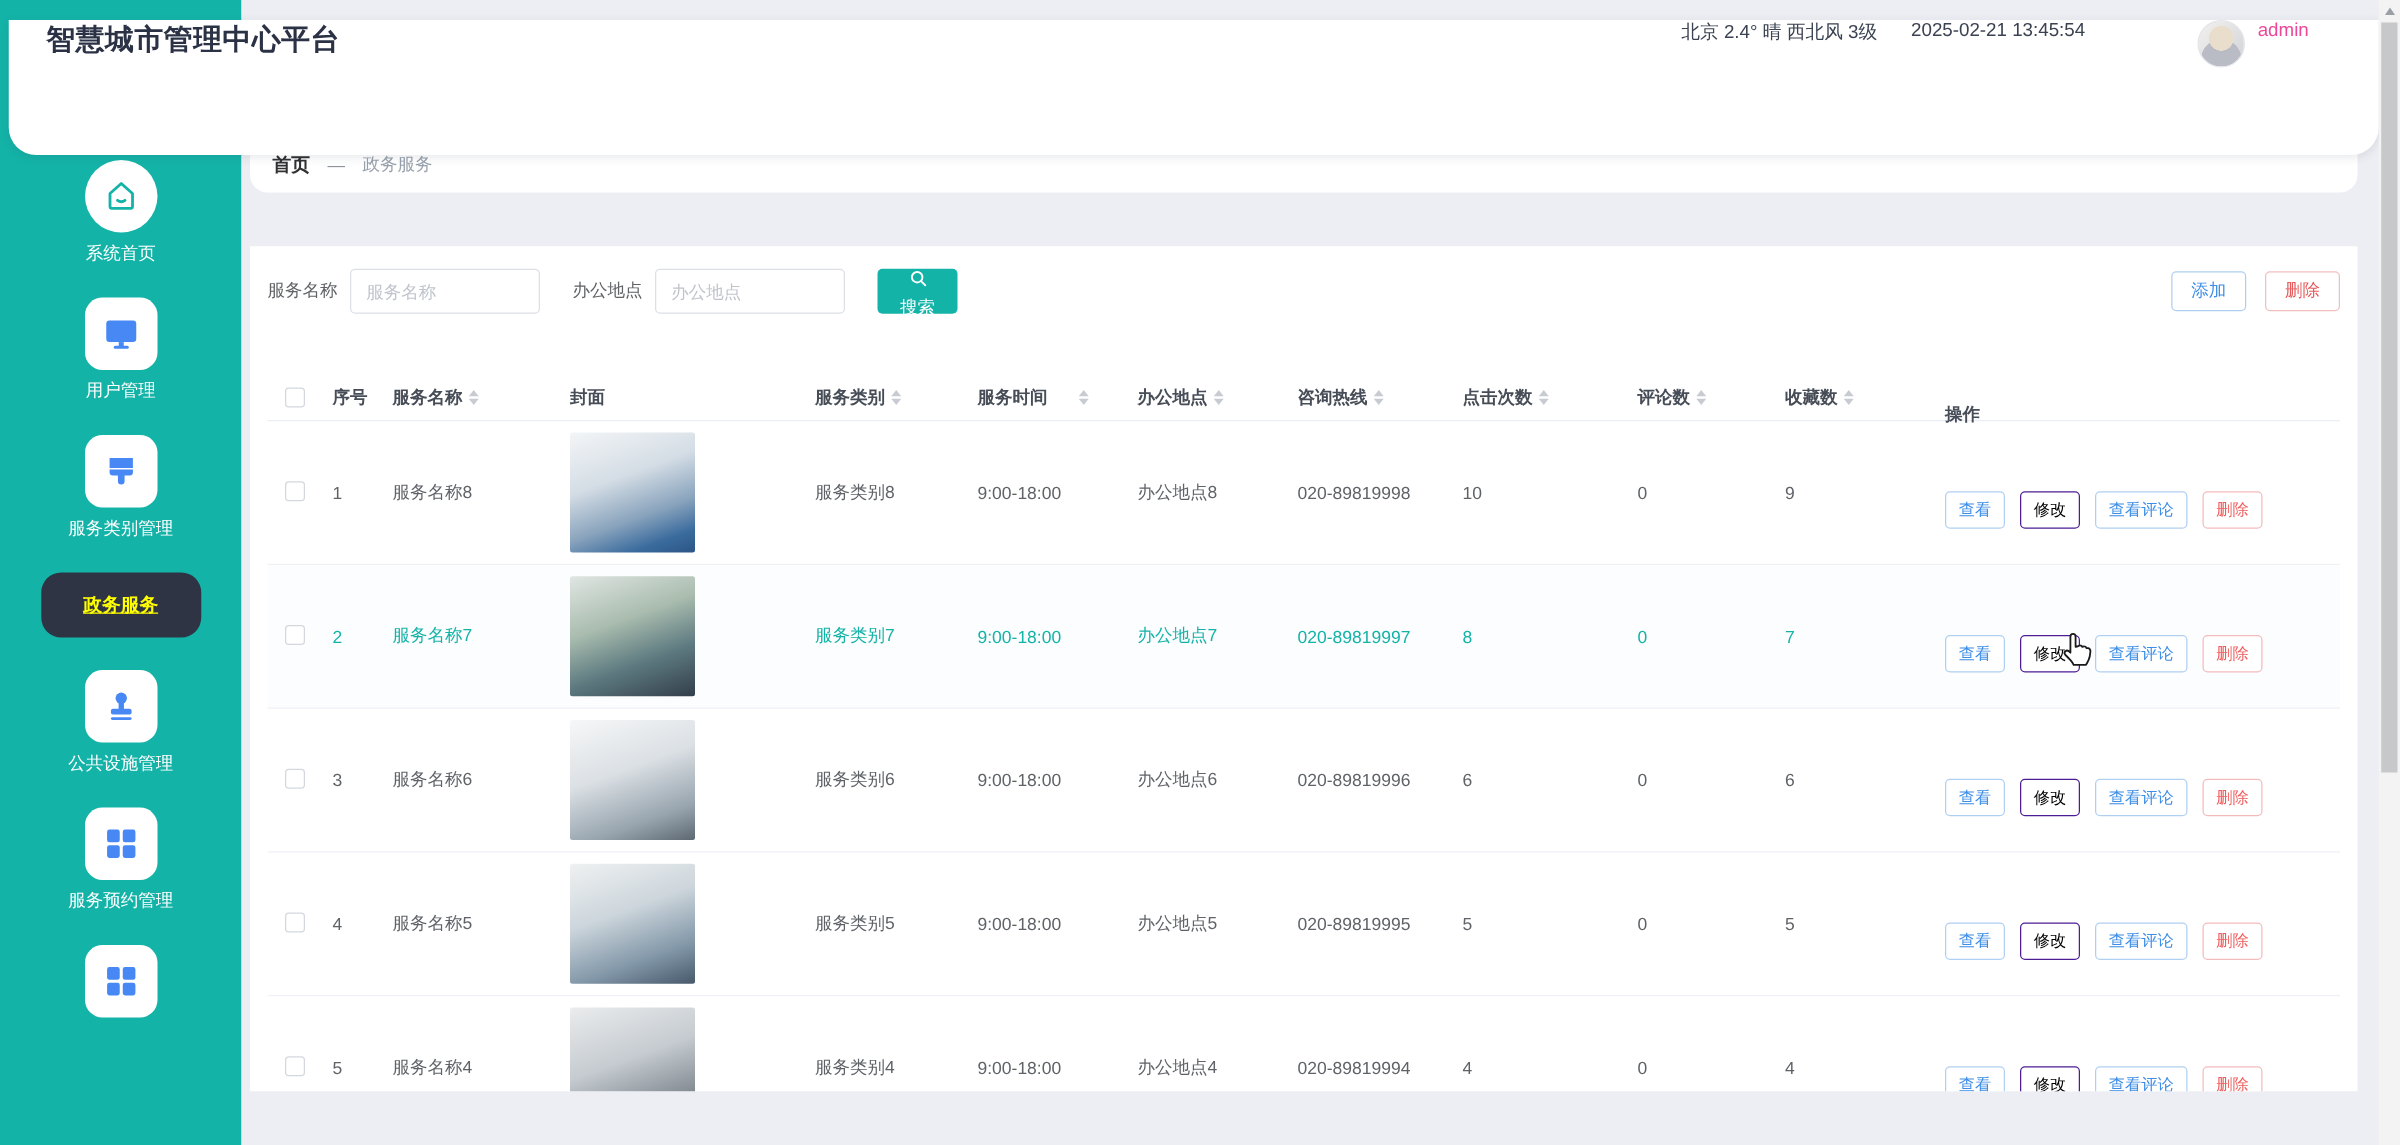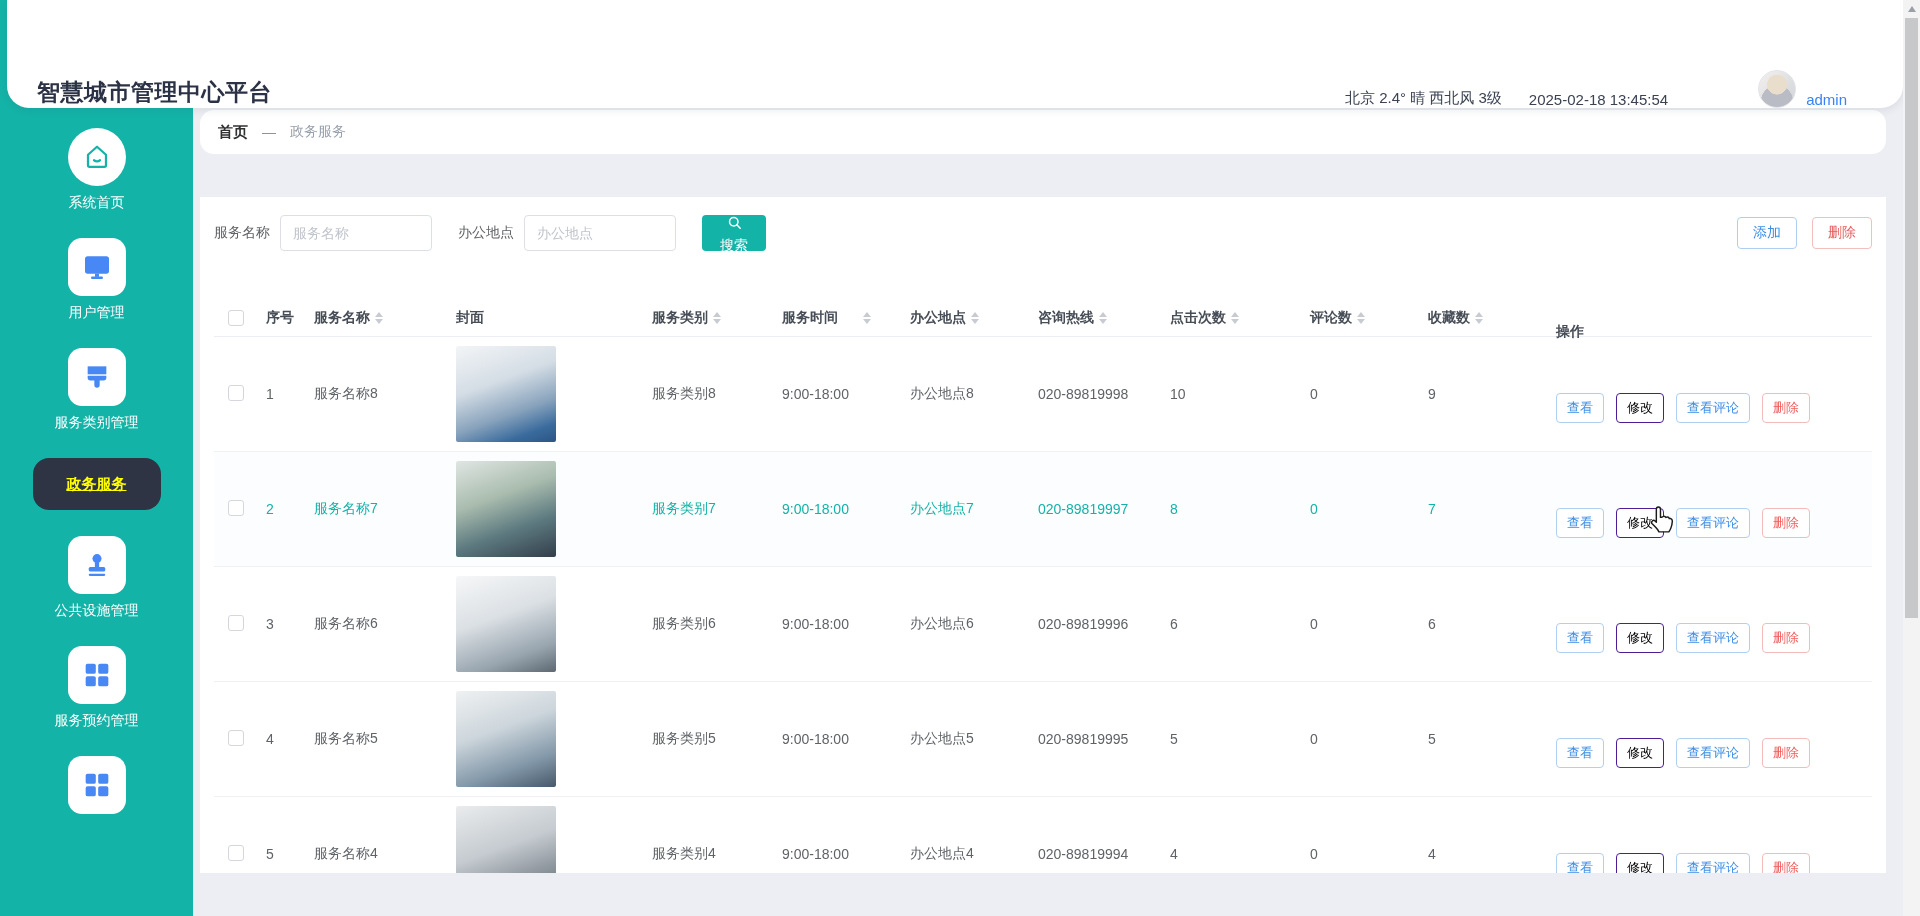--- a/index.html
+++ b/index.html
@@ -29,37 +29,37 @@
   }
   .nav-active-block .nav-label { font-size:14.5px; }
   .nav-sub {
     background:#2e3444; border-radius:16px; width:128px; height:52px;
     display:flex; align-items:center; justify-content:center; cursor:pointer;
   }
   .nav-sub span { color:#ffff00; font-size:15px; font-weight:700; text-decoration:underline; }
 
   
   .topbar {
-    position:absolute; left:7px; right:17px; top:0; height:108px; background:#fff;
+    position:absolute; left:7px; right:17px; top:16px; height:108px; background:#fff;
     border-radius:0 0 22px 22px; box-shadow:0 2px 8px rgba(40,50,70,.10);
-    display:flex; align-items:flex-end; z-index:5; padding:0 56px 0 30px;
+    display:flex; align-items:flex-start; z-index:5; padding:0 56px 0 30px;
   }
   .app-title { font-size:23px; font-weight:700; color:#2b3245; letter-spacing:.5px; }
   .topbar .spacer { flex:1; }
   .weather { font-size:15px; color:#3b4252; margin-right:27px; white-space:nowrap; }
   .datetime { font-size:15px; color:#3b4252; margin-right:90px; white-space:nowrap; }
   .avatar {
     width:38px; height:38px; border-radius:50%; margin-right:10px;
     background:
       radial-gradient(circle at 50% 38%, #e9ddcb 0 34%, transparent 35%),
       radial-gradient(circle at 50% 85%, #b9bcc4 0 45%, transparent 46%),
       linear-gradient(135deg,#f4f1ee,#cfd2d8);
     border:1px solid #e3e5e9;
   }
-  .username { font-size:15px; color:#3b82f6; }
+  .username { font-size:15px; color:#ec4899; }
 
   
   .main { position:absolute; left:171px; top:86px; right:17px; bottom:0; padding:24px 17px 0 29px; }
   .breadcrumb {
     background:#fff; height:44px; display:flex; align-items:center; padding:0 18px; gap:14px;border-radius:14px;
   }
   .bc-root { font-size:15px; font-weight:700; color:#303133; }
   .bc-sep { font-size:14px; color:#909399; }
   .bc-cur { font-size:14px; color:#97a0ac; }
 
@@ -217,21 +217,21 @@
 
     </div>
 
   </div>
 </div>
 
 <div class="topbar">
   <div class="app-title">智慧城市管理中心平台</div>
   <div class="spacer"></div>
   <div class="weather">北京  2.4°  晴  西北风  3级</div>
-  <div class="datetime">2025-02-18 13:45:54</div>
+  <div class="datetime">2025-02-21 13:45:54</div>
   <div class="avatar"></div>
   <div class="username">admin</div>
 </div>
 
 <div class="main">
 
   <div class="breadcrumb">
     <span class="bc-root">首页</span>
     <span class="bc-sep">—</span>
     <span class="bc-cur">政务服务</span>

